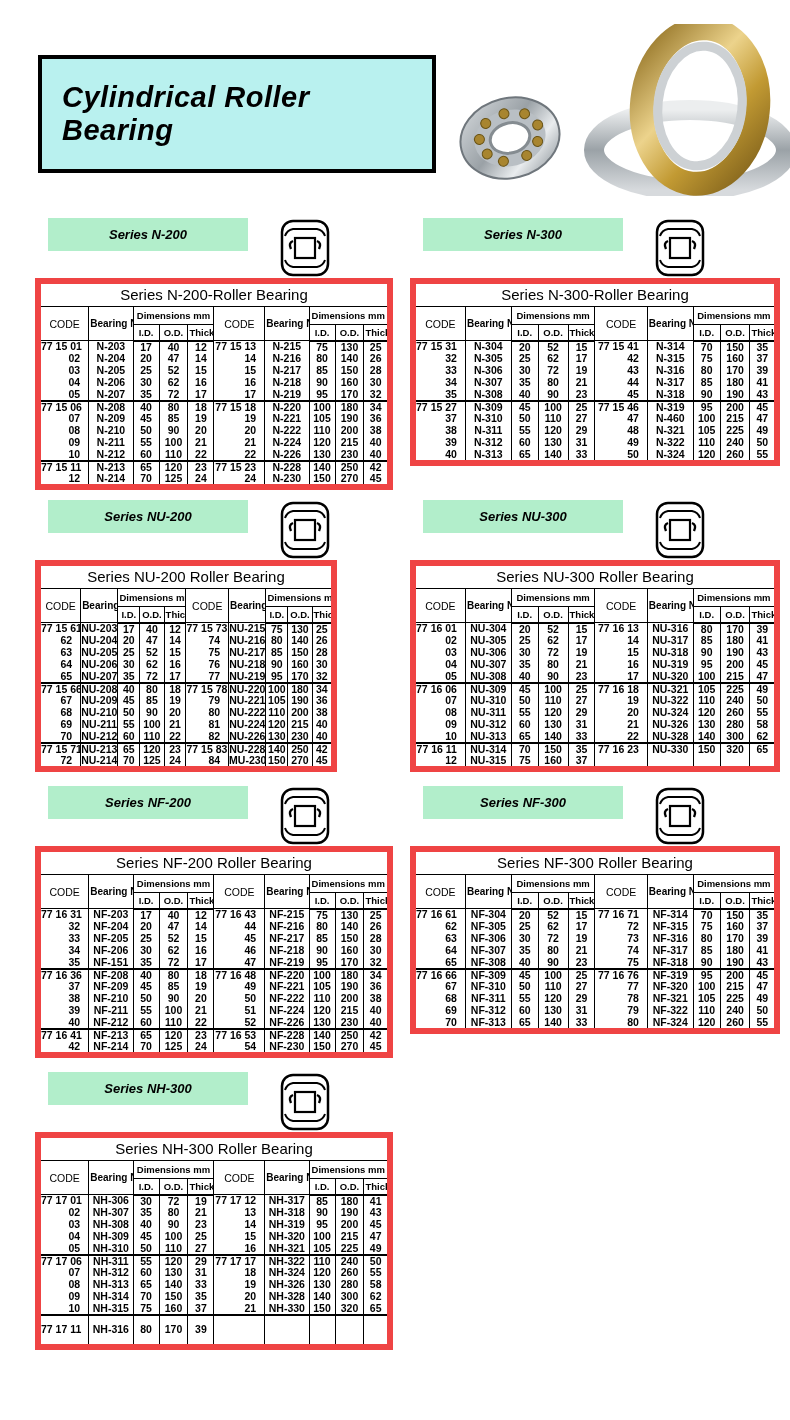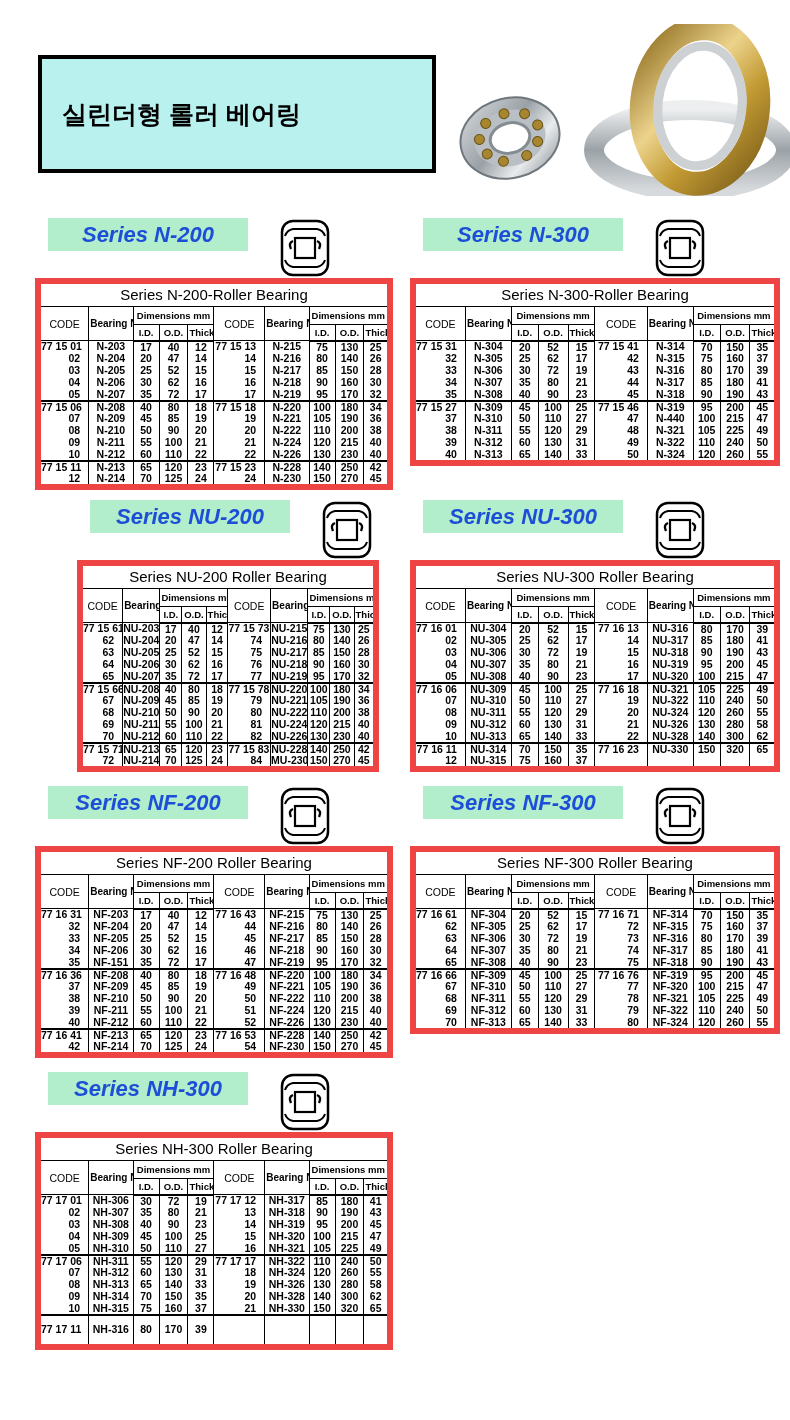--- a/index.html
+++ b/index.html
@@ -14,21 +14,21 @@
   .title-ko{font-size:25px;font-weight:bold;}
   .photo{position:absolute;}
   .photo1{left:452px;top:86px;width:122px;height:102px;}
   .photo2{left:578px;top:24px;width:212px;height:172px;}
 
   
   .section{position:absolute;}
   .series-banner{display:flex;align-items:flex-start;height:60px;}
   .series-label{margin-left:13px;width:200px;height:33px;background:#b2eecb;
                 display:flex;align-items:center;justify-content:center;}
-  .series-label-text{font-style:italic;font-weight:bold;font-size:22px;color:#1d4ed8;}
+  .series-label-text{font-style:italic;font-weight:bold;font-size:13px;color:#000000;}
   .series-icon{margin-left:32px;margin-top:1px;}
 
   
   table.bearing-table{width:100%;border-collapse:collapse;table-layout:fixed;
                       border:6px solid #ef4444;}
   .bearing-table th,.bearing-table td{box-sizing:border-box;overflow:hidden;white-space:nowrap;}
   .table-title{font-size:15px;font-weight:400;text-align:center;padding:2px 0 3px;
                border-bottom:1.5px solid #000;}
   thead th{border:1px solid #000;text-align:center;}
   thead tr:last-child th{border-bottom:2px solid #000;}
@@ -43,21 +43,21 @@
   td.code{text-align:right;padding-right:8px;}
   td.bearing{text-align:center;}
   td.num{text-align:center;}
 </style>
 </head>
 <body>
 
 <div class="page">
 
   <div class="title-box">
-    <div class="title-ko">실린더형 롤러 베어링</div>
+    <div class="title-en">Cylindrical Roller Bearing</div>
   </div>
 
   <div class="photo photo1">
     <svg width="122" height="102" viewBox="0 0 122 102">
       <defs>
         <linearGradient id="silv1" x1="0" y1="0" x2="1" y2="1">
           <stop offset="0" stop-color="#d9dde0"></stop>
             <stop offset=".45" stop-color="#9aa1a6"></stop>
           <stop offset=".7" stop-color="#e9ecee"></stop>
             <stop offset="1" stop-color="#7e868c"></stop>
@@ -426,21 +426,21 @@
             <td class="num">200</td>
             <td class="num">45</td>
           </tr>
           <tr>
             <td class="code">37</td>
             <td class="bearing">N-310</td>
             <td class="num">50</td>
             <td class="num">110</td>
             <td class="num">27</td>
             <td class="code">47</td>
-            <td class="bearing">N-440</td>
+            <td class="bearing">N-460</td>
             <td class="num">100</td>
             <td class="num">215</td>
             <td class="num">47</td>
           </tr>
           <tr>
             <td class="code">38</td>
             <td class="bearing">N-311</td>
             <td class="num">55</td>
             <td class="num">120</td>
             <td class="num">29</td>
@@ -471,21 +471,21 @@
             <td class="code">50</td>
             <td class="bearing">N-324</td>
             <td class="num">120</td>
             <td class="num">260</td>
             <td class="num">55</td>
           </tr>
         </tbody>
       </table>
     </div>
 
-    <div class="section" style="left: 35px; top: 500px; width: 302px; margin-left: 42px;">
+    <div class="section" style="left: 35px; top: 500px; width: 302px;">
       <div class="series-banner">
         <div class="series-label">
           <span class="series-label-text">Series NU-200</span>
         </div>
         <div class="series-icon">
           <svg width="50" height="58" viewBox="0 0 50 58">
             <rect x="2" y="2" width="46" height="54" rx="11" fill="none" stroke="#000" stroke-width="2.5"></rect>
             <path d="M5 17 Q7 11 13 10 L37 10 Q43 11 45 17" fill="none" stroke="#000" stroke-width="2"></path>
             <path d="M5 41 Q7 47 13 48 L37 48 Q43 47 45 41" fill="none" stroke="#000" stroke-width="2"></path>
             <rect x="15" y="19" width="20" height="20" fill="none" stroke="#000" stroke-width="2.2"></rect>

